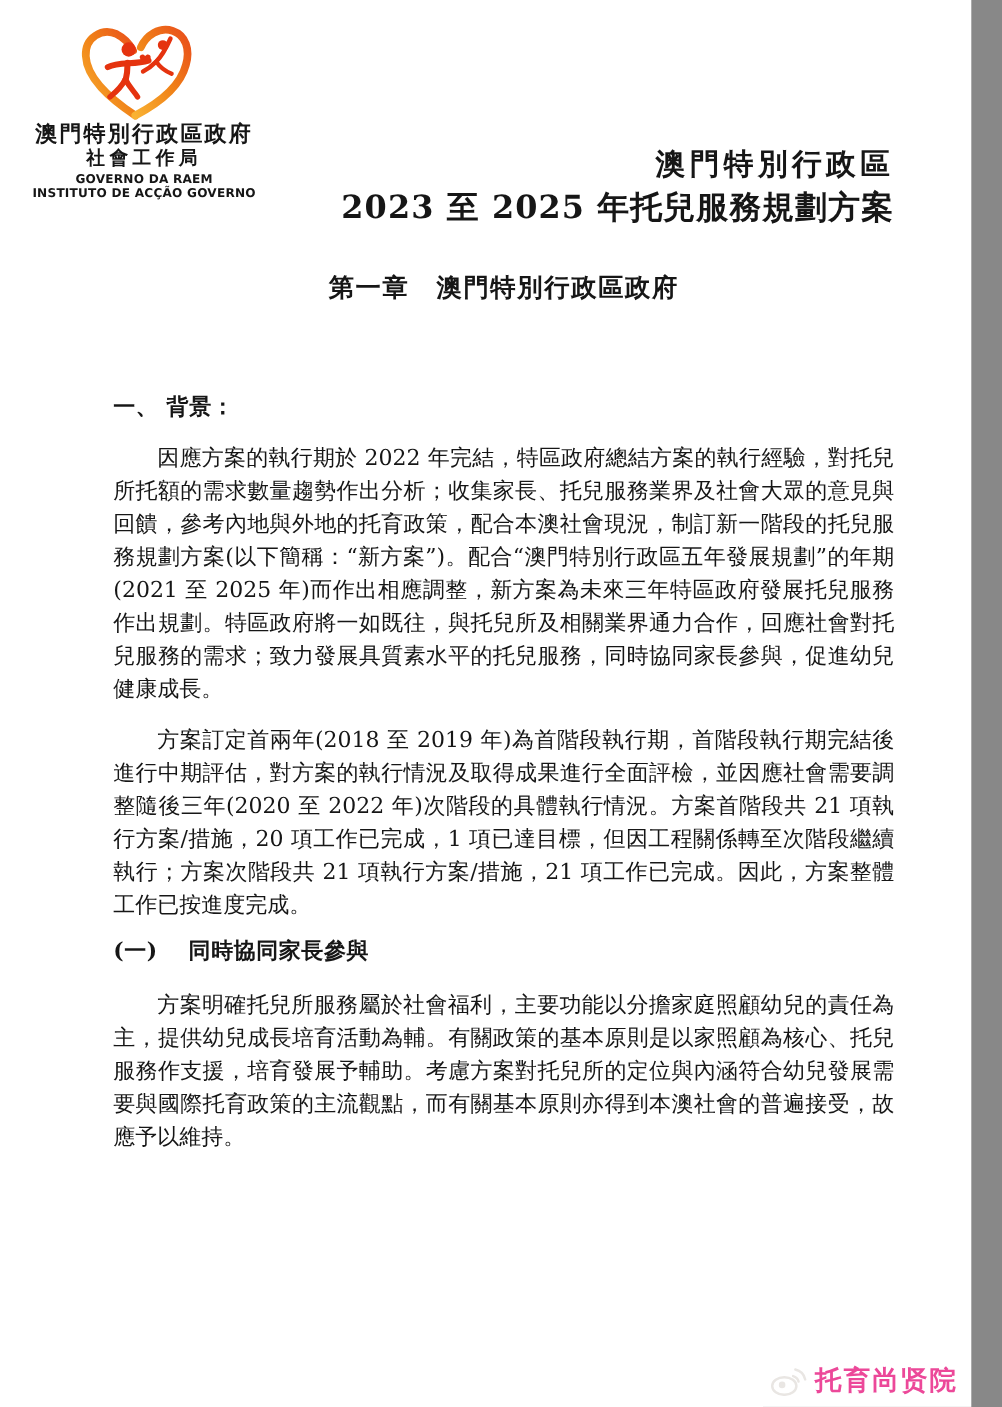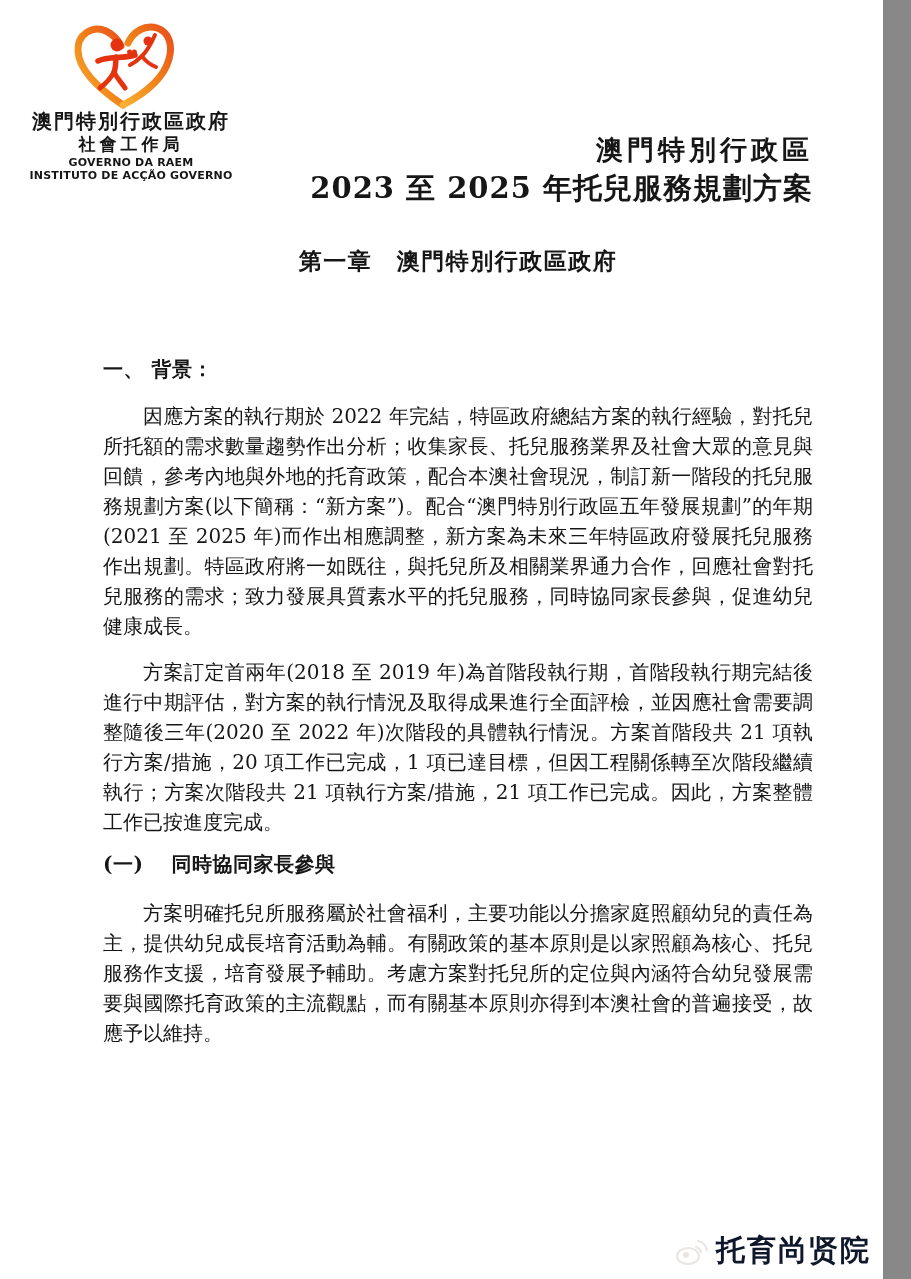--- a/index.html
+++ b/index.html
@@ -40,21 +40,21 @@
   .mt-p2{margin-top:17px !important;}
   .mt-sec2{margin-top:78px;}
   .mt-p3{margin-top:16px !important;}
   .mt-sub{margin-top:12px;}
   .mt-p4{margin-top:19px !important;}
   .sub-num{display:inline-block;margin-right:28px;}
   
   .watermark{
     position:absolute;right:12px;bottom:8px;
     display:flex;align-items:center;gap:7px;
-    color:#0f172a;font-size:29px;font-weight:700;letter-spacing:2px;
+    color:#ec4899;font-size:24px;font-weight:700;letter-spacing:2px;
     font-family:"DejaVu Sans","Liberation Sans",sans-serif;
     user-select:none;
   }
 </style>
 </head>
 <body>
 
 <div class="page">
 
   <svg class="logo-mark" viewBox="0 0 106 92" aria-hidden="true">

